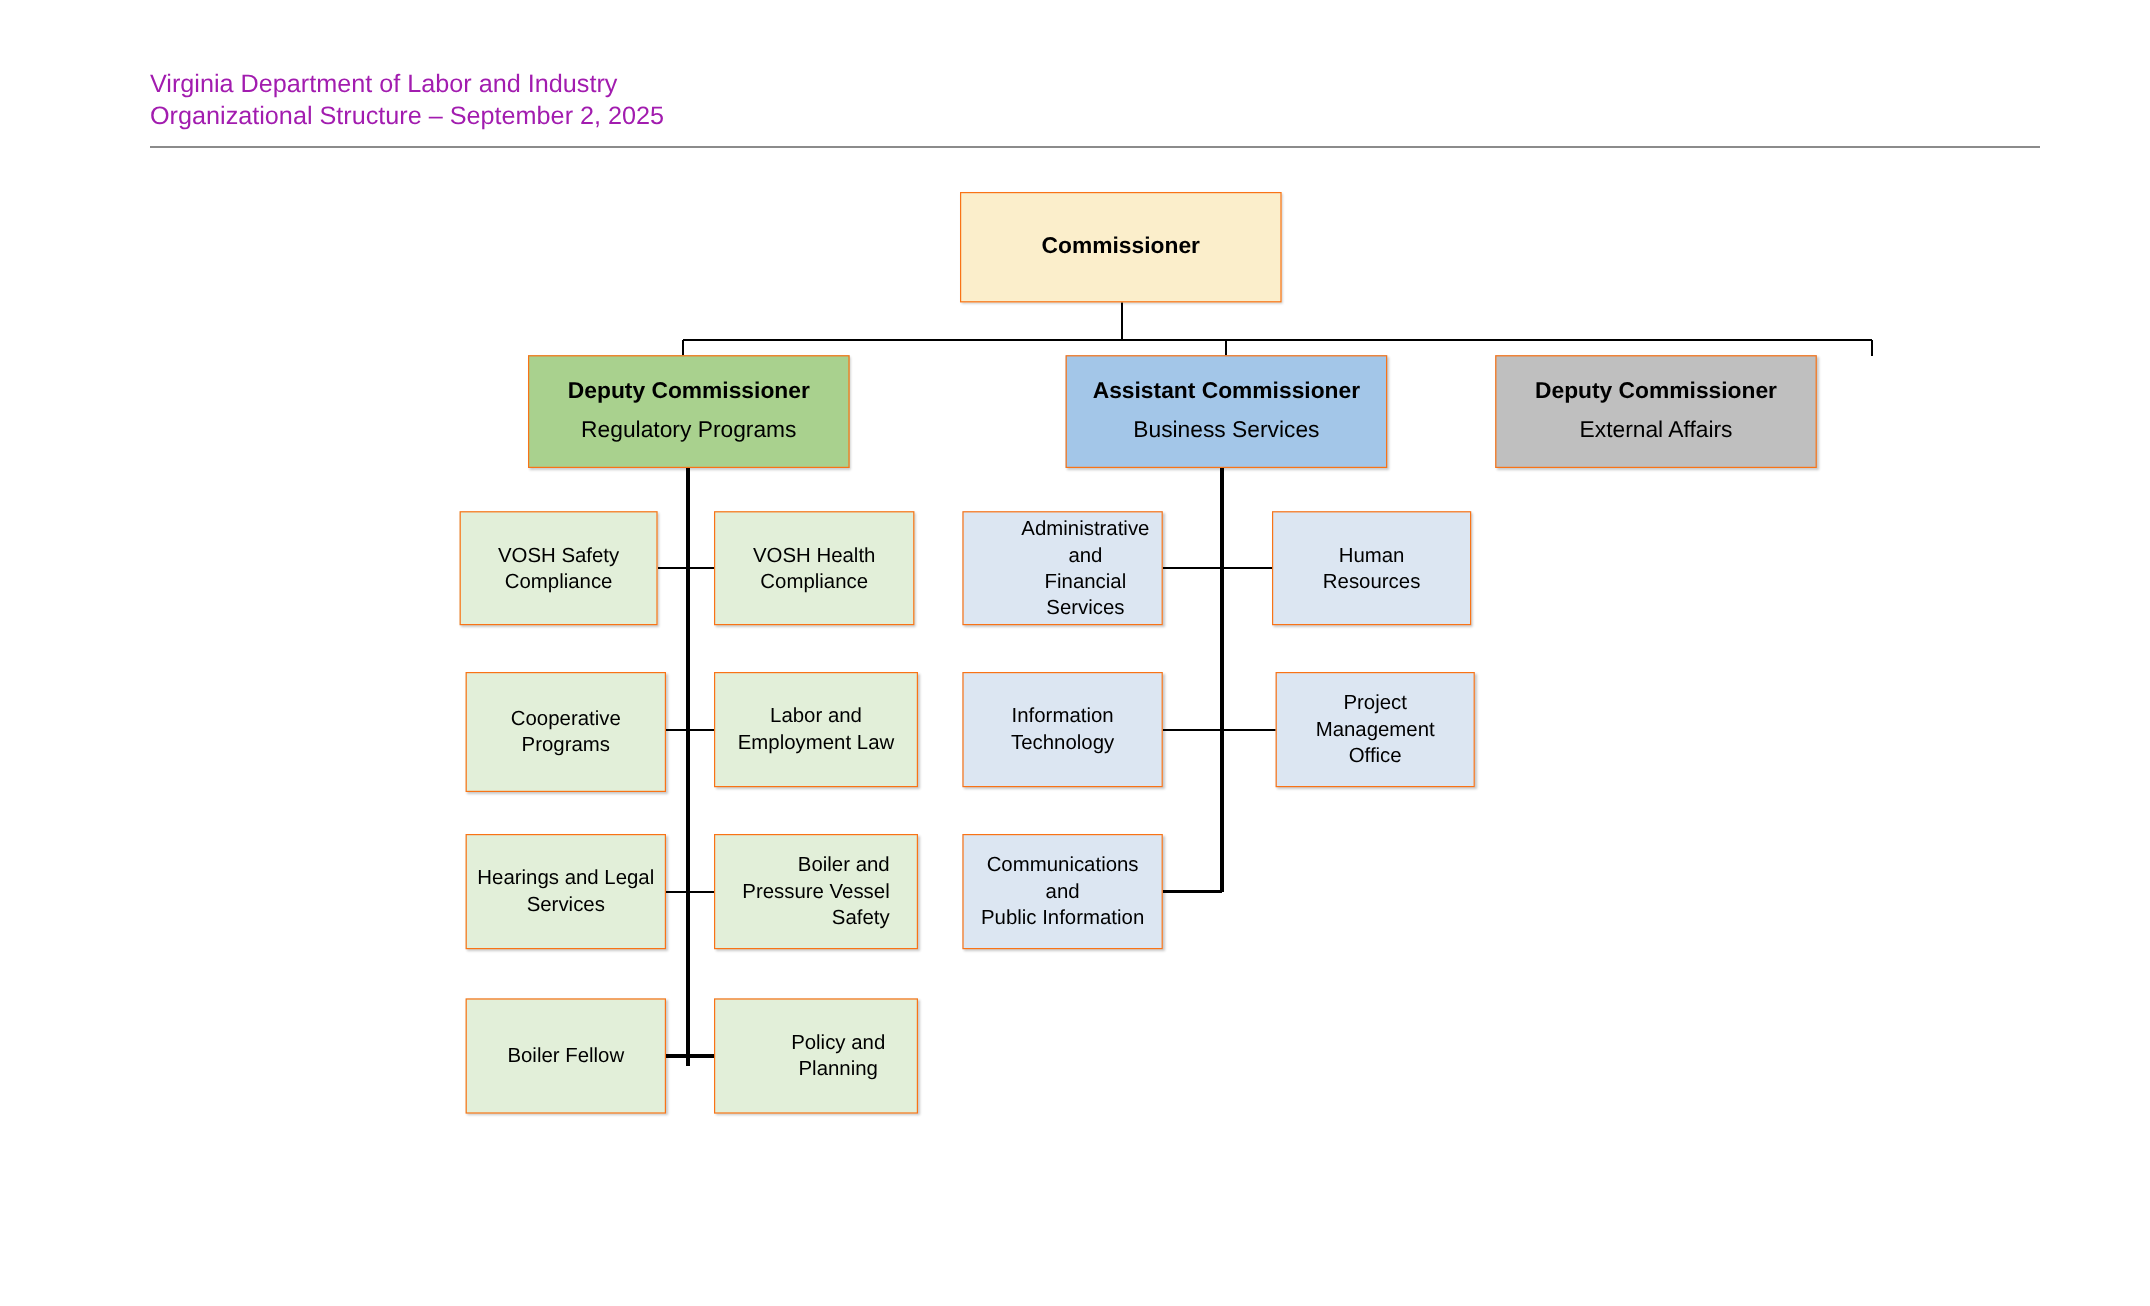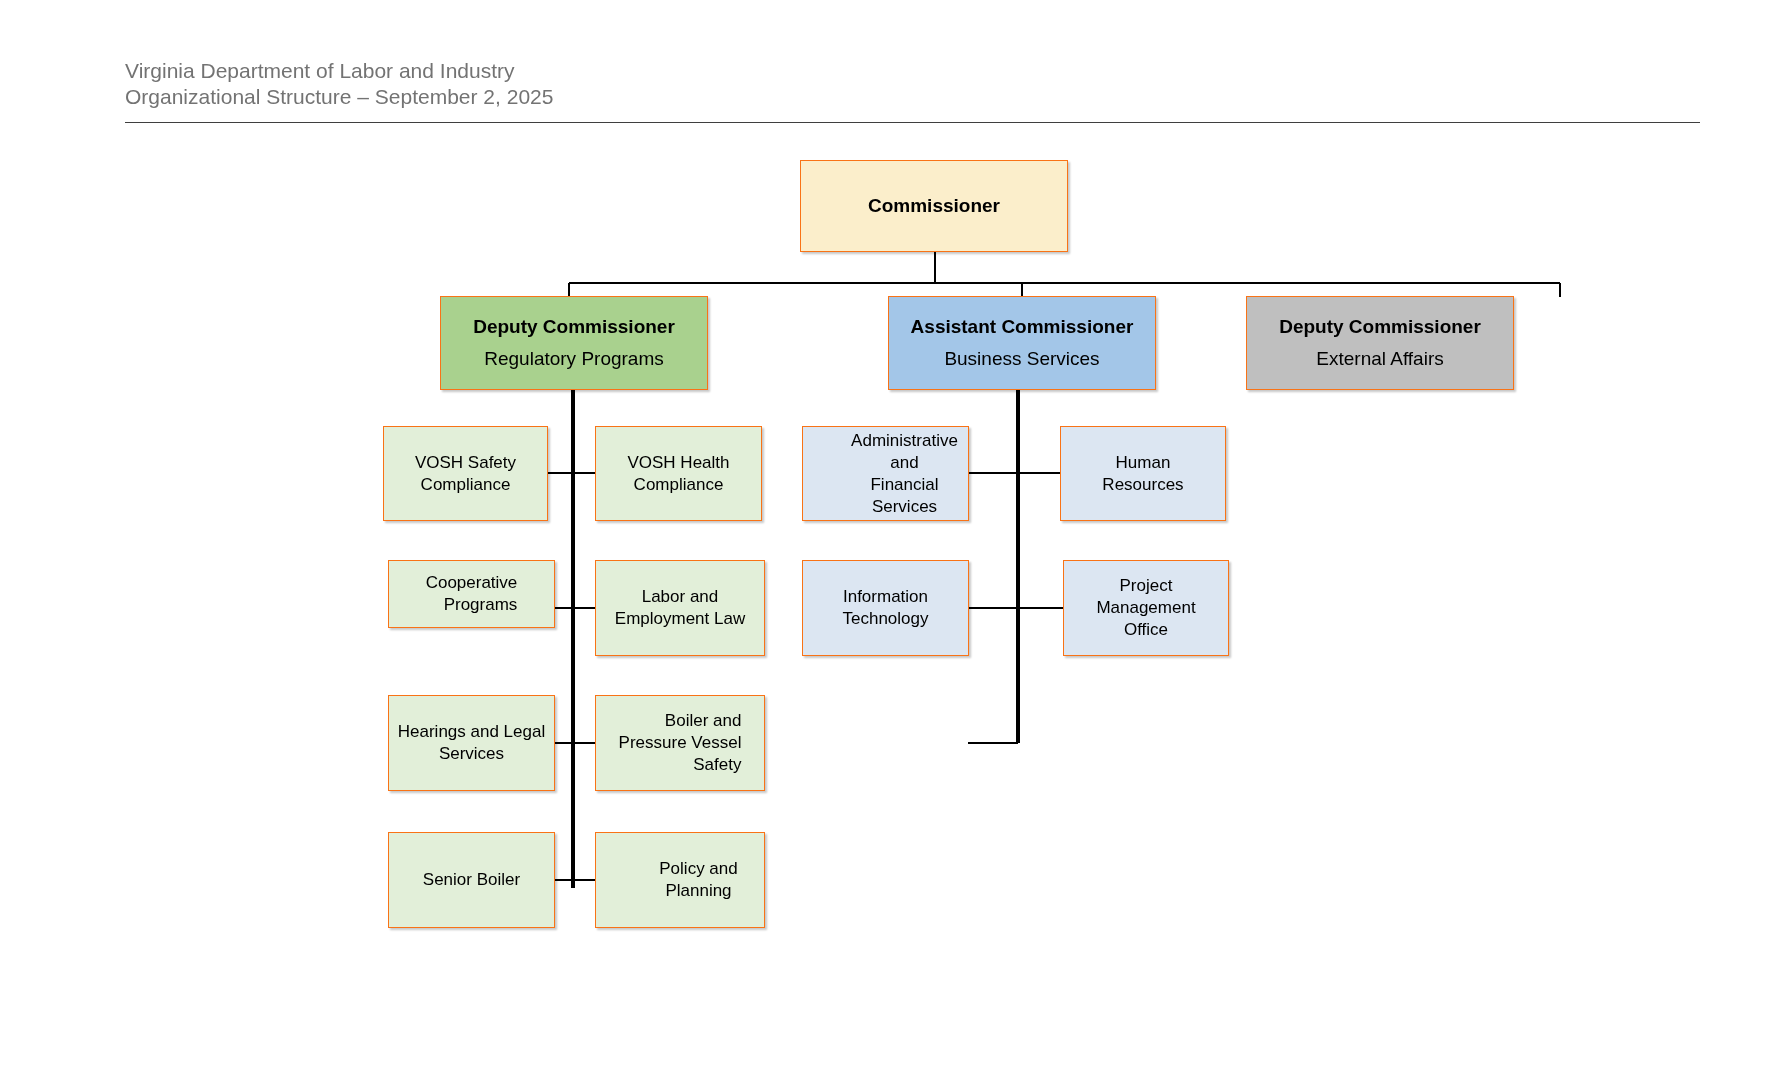--- a/index.html
+++ b/index.html
@@ -19,21 +19,21 @@
   
   #header {
     position: absolute;
     left: 125px;
     top: 58px;
     width: 1580px;
   }
   .header-line {
     font-size: 21px;
     line-height: 26px;
-    color: #737373;
+    color: #a21caf;
     white-space: nowrap;
   }
   #header-rule {
     position: absolute;
     left: 125px;
     top: 122px;
     width: 1575px;
     height: 0;
     border-top: 1.5px solid #3f3f3f;
   }
@@ -155,32 +155,32 @@
   <div class="node fill-gray" style="left:1246px; top:296px; width:268px; height:94px;">
     <div class="title">Deputy Commissioner</div>
     <div class="subtitle">External Affairs</div>
   </div>
 
   <div class="node fill-lightgreen" style="left:383px; top:426px; width:165px; height:95px;">
     <div class="leaf-label">VOSH Safety
 Compliance</div>
   </div>
 
-  <div class="node fill-lightgreen" style="left:388px; top:560px; width:167px; height:68px;text-align:right;">
+  <div class="node fill-lightgreen" style="left:388px; top:560px; width:167px; height:100px;">
     <div class="leaf-label">Cooperative
 Programs</div>
   </div>
 
   <div class="node fill-lightgreen" style="left:388px; top:695px; width:167px; height:96px;">
     <div class="leaf-label">Hearings and Legal
 Services</div>
   </div>
 
   <div class="node fill-lightgreen" style="left:388px; top:832px; width:167px; height:96px;">
-    <div class="leaf-label">Senior Boiler</div>
+    <div class="leaf-label">Boiler Fellow</div>
   </div>
 
   <div class="node fill-lightgreen" style="left:595px; top:426px; width:167px; height:95px;">
     <div class="leaf-label">VOSH Health
 Compliance</div>
   </div>
 
   <div class="node fill-lightgreen" style="left:595px; top:560px; width:170px; height:96px;">
     <div class="leaf-label">Labor and
 Employment Law</div>
@@ -199,20 +199,25 @@
   <div class="node fill-lightblue" style="left:802px; top:426px; width:167px; height:95px;padding-left:38px;">
     <div class="leaf-label">Administrative and
 Financial Services</div>
   </div>
 
   <div class="node fill-lightblue" style="left:802px; top:560px; width:167px; height:96px;">
     <div class="leaf-label">Information
 Technology</div>
   </div>
 
+  <div class="node fill-lightblue" style="left:802px; top:695px; width:167px; height:96px;">
+    <div class="leaf-label">Communications
+and
+Public Information</div>
+  </div>
 
   <div class="node fill-lightblue" style="left:1060px; top:426px; width:166px; height:95px;">
     <div class="leaf-label">Human
 Resources</div>
   </div>
 
   <div class="node fill-lightblue" style="left:1063px; top:560px; width:166px; height:96px;">
     <div class="leaf-label">Project
 Management
 Office</div>

